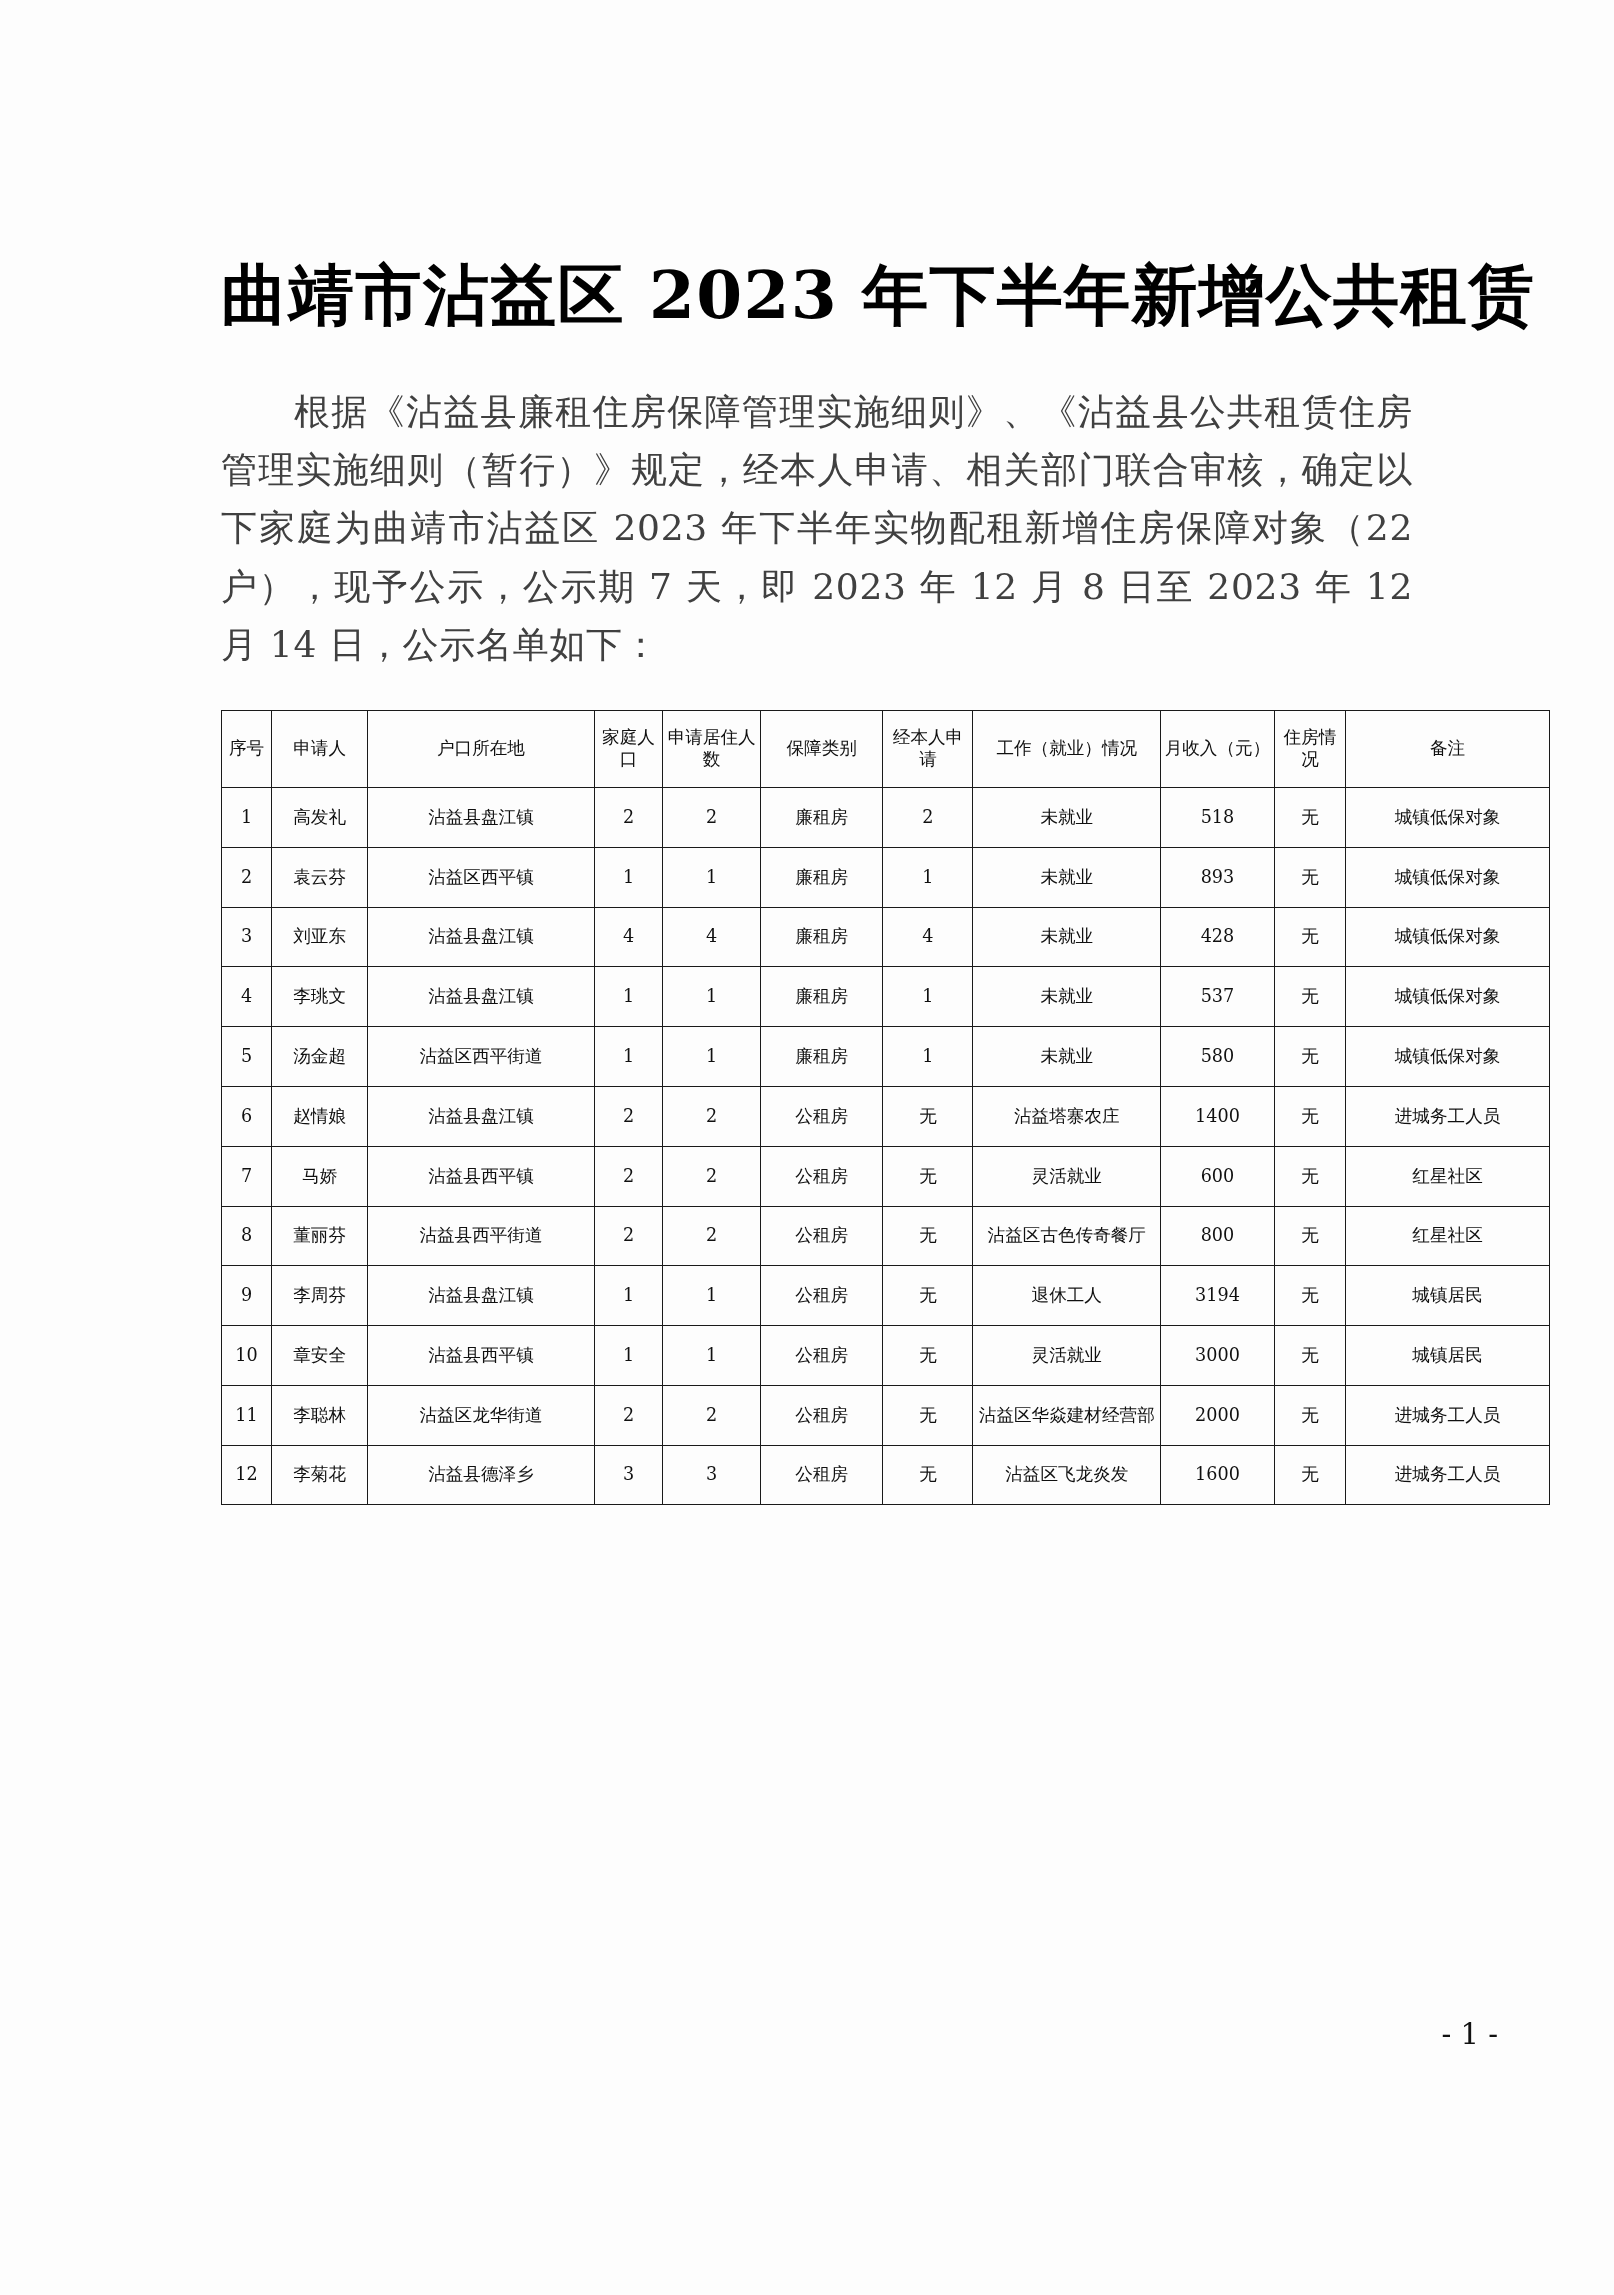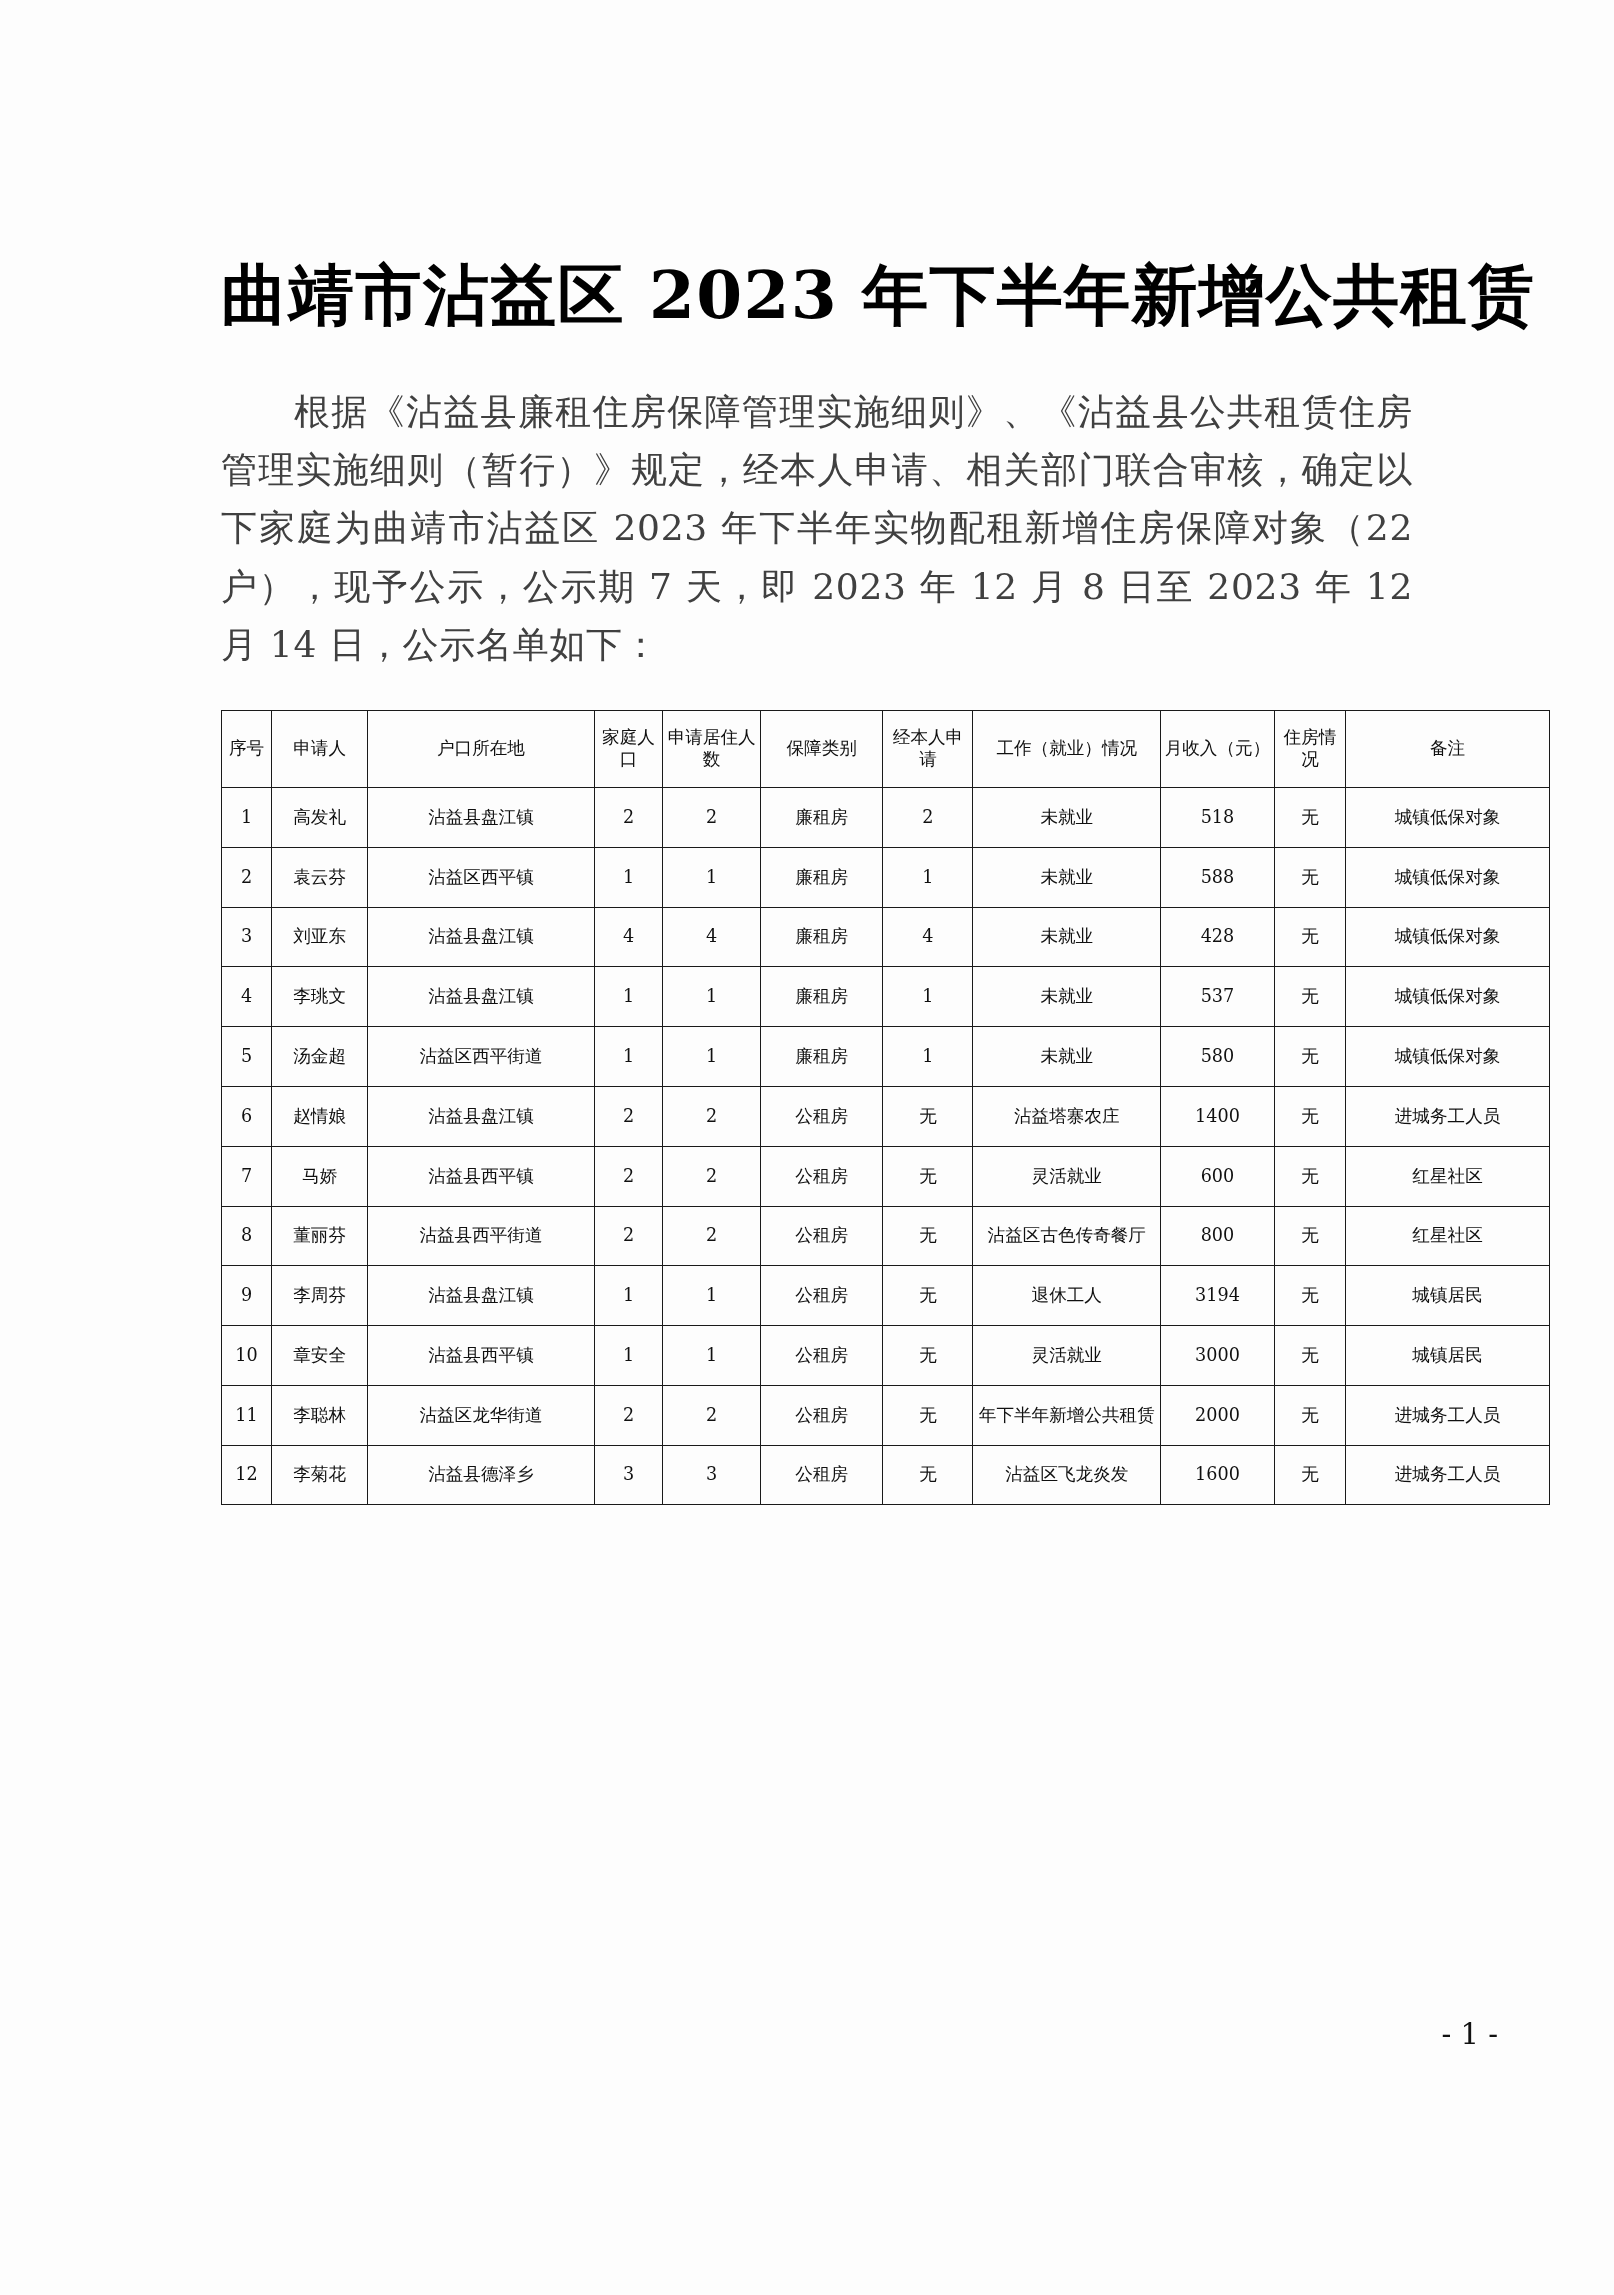--- a/index.html
+++ b/index.html
@@ -202,21 +202,21 @@
             </tr>
             <tr>
               <td>2</td>
               <td>袁云芬</td>
               <td class="cell-left">沾益区西平镇</td>
               <td>1</td>
               <td>1</td>
               <td>廉租房</td>
               <td>1</td>
               <td class="cell-left">未就业</td>
-              <td>588</td>
+              <td>893</td>
               <td>无</td>
               <td class="cell-left">城镇低保对象</td>
             </tr>
             <tr>
               <td>3</td>
               <td>刘亚东</td>
               <td class="cell-left">沾益县盘江镇</td>
               <td>4</td>
               <td>4</td>
               <td>廉租房</td>
@@ -318,21 +318,21 @@
               <td class="cell-left">城镇居民</td>
             </tr>
             <tr>
               <td>11</td>
               <td>李聪林</td>
               <td class="cell-left">沾益区龙华街道</td>
               <td>2</td>
               <td>2</td>
               <td>公租房</td>
               <td>无</td>
-              <td class="cell-left">年下半年新增公共租赁</td>
+              <td class="cell-left">沾益区华焱建材经营部</td>
               <td>2000</td>
               <td>无</td>
               <td class="cell-left">进城务工人员</td>
             </tr>
             <tr>
               <td>12</td>
               <td>李菊花</td>
               <td class="cell-left">沾益县德泽乡</td>
               <td>3</td>
               <td>3</td>

